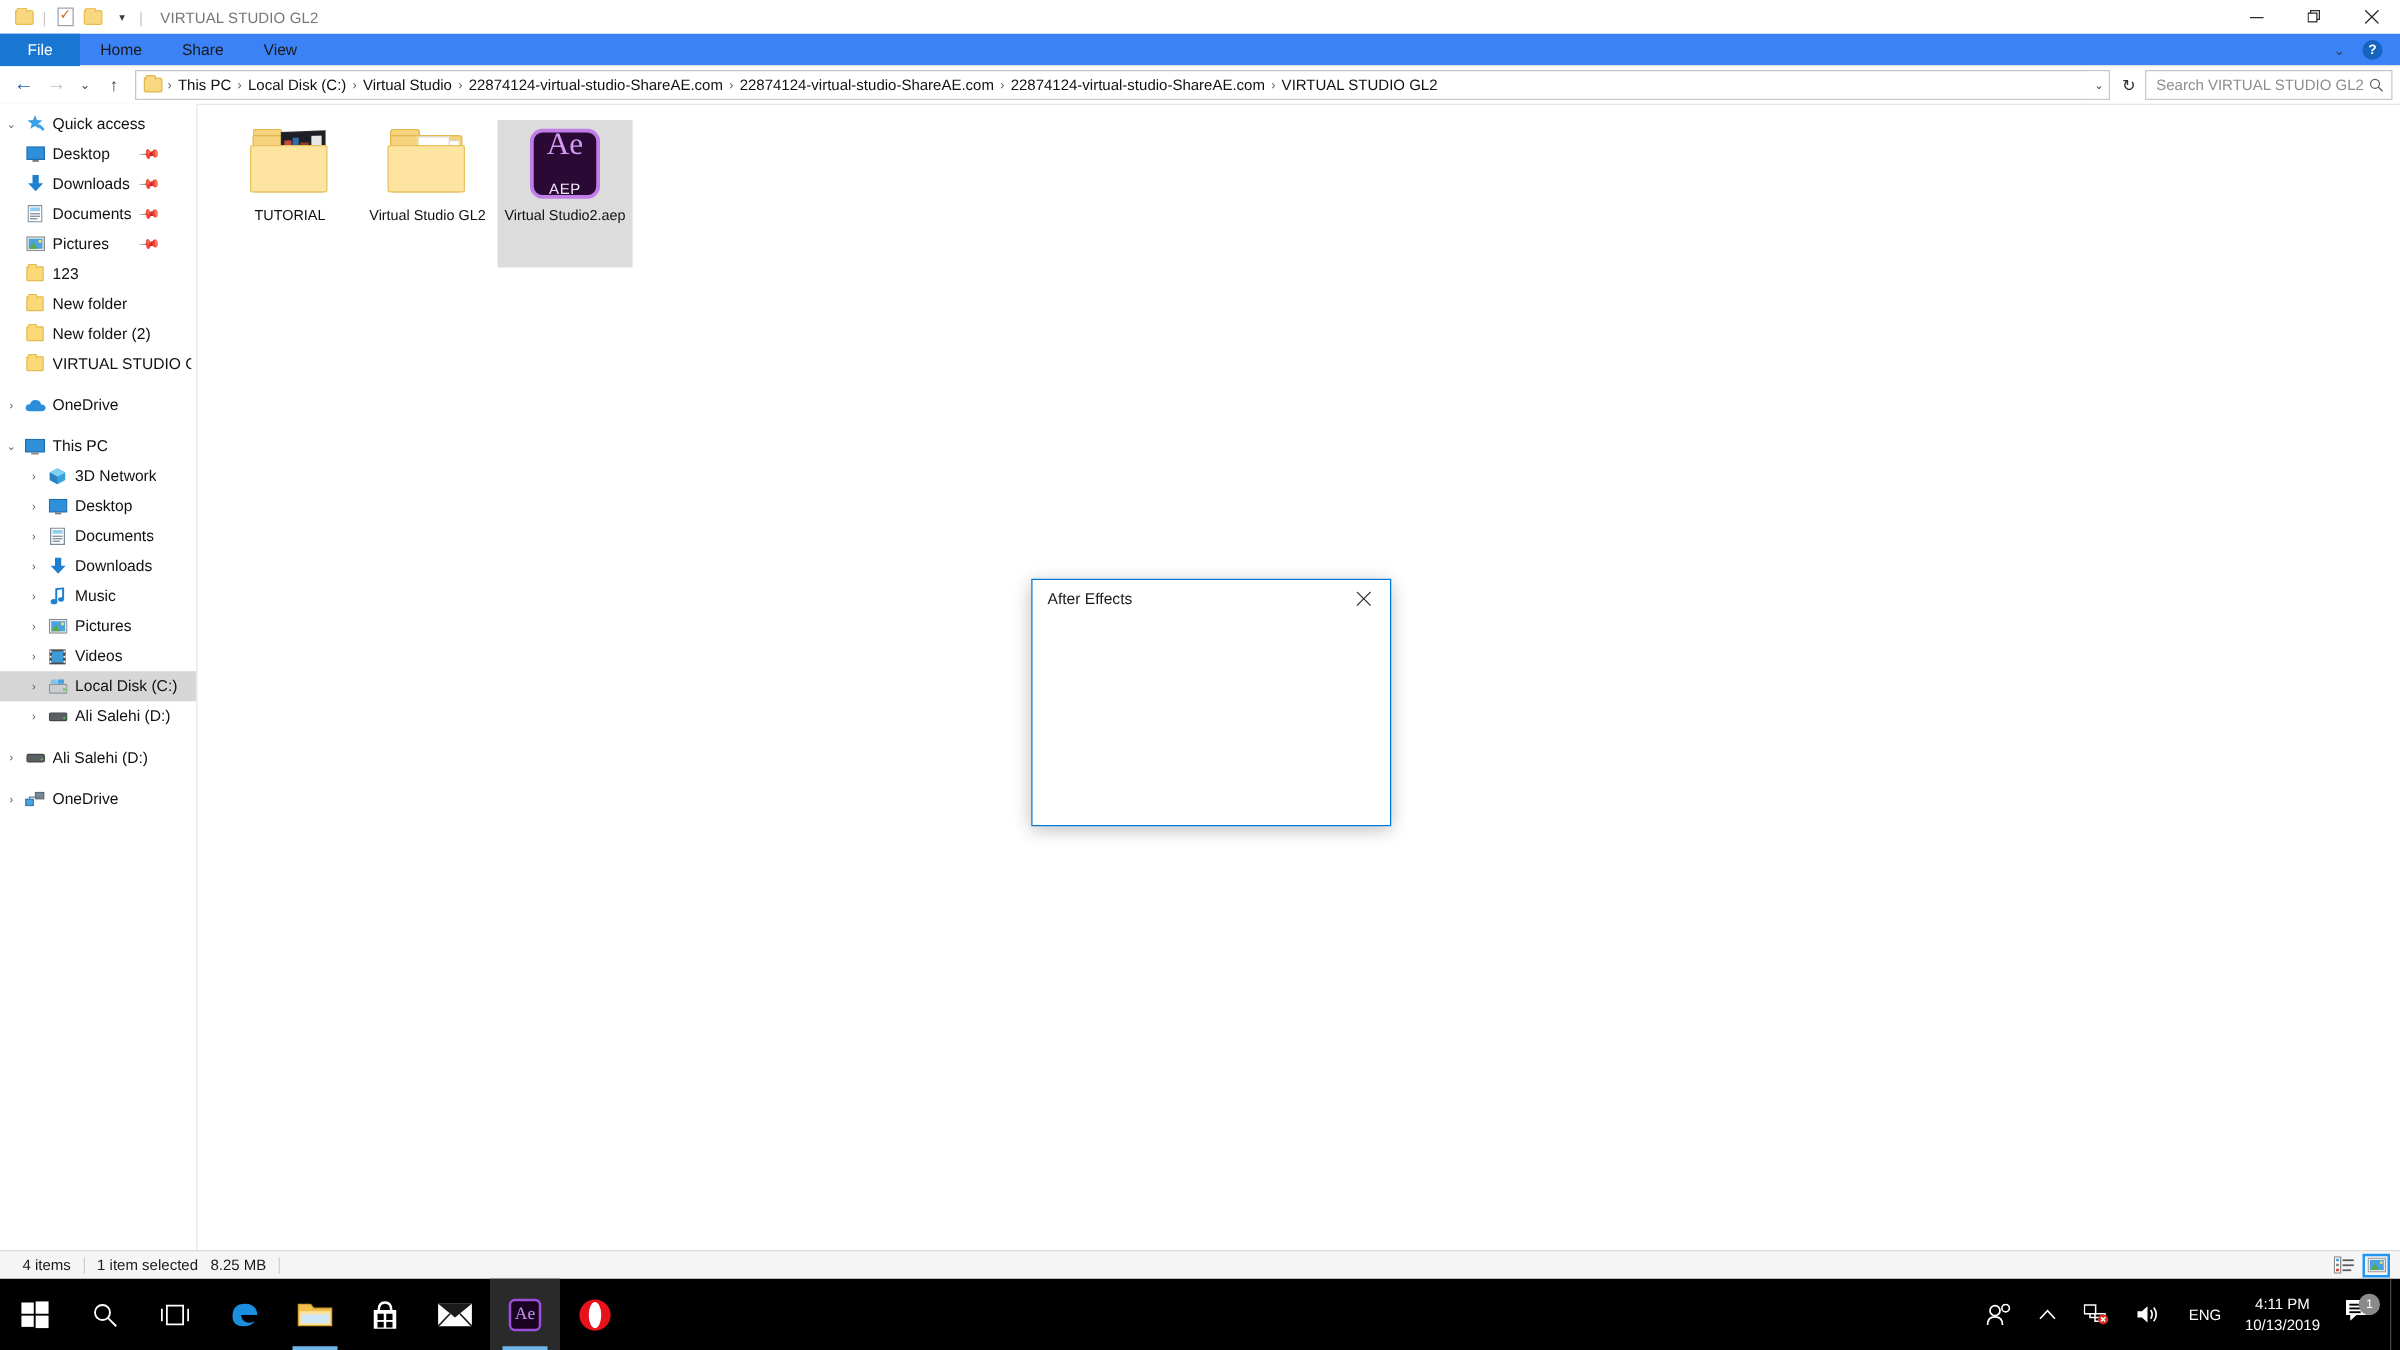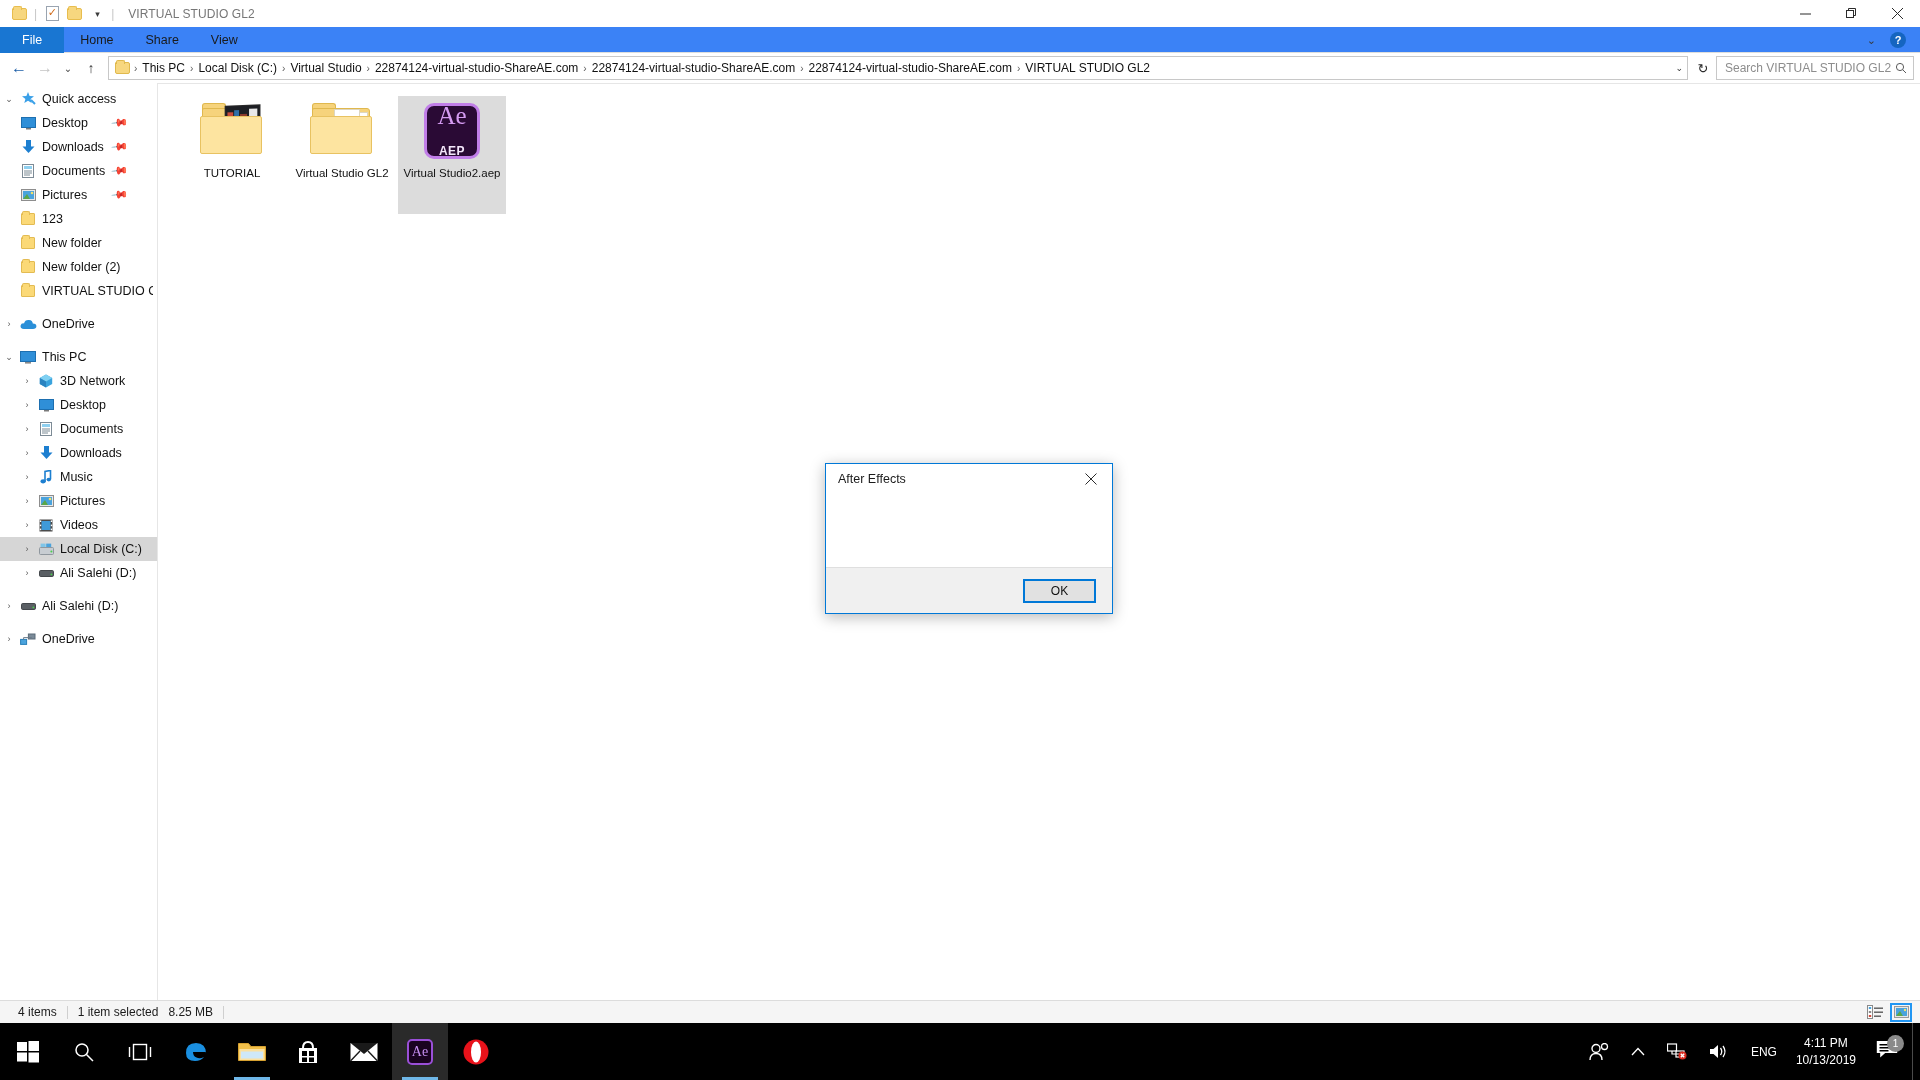--- a/index.html
+++ b/index.html
@@ -156,21 +156,21 @@
   .f-thumb .p4{left:24px;top:3px;width:8px;height:30px;background:#e8e8e8;}
   .f-thumb .p5{left:0;top:30px;width:36px;height:3px;background:#b5352b;}
   .f-white1 { position:absolute; left:26px; top:7px; width:26px; height:42px; background:#fff; border:1px solid #ddd6c0;}
   .f-white2 { position:absolute; left:34px; top:10px; width:26px; height:39px; background:#fff; border:1px solid #ddd6c0;}
 
   .aep {
     width: 56px; height: 56px; border-radius: 10px; background: #2a0a35;
     border: 3px solid #c17ee8; display:flex; flex-direction:column; align-items:center; justify-content:center;
   }
   .aep .ae { font-size: 25px; color: #d59bf2; line-height: 24px; font-family:"Liberation Serif", serif; font-weight:400;}
-  .aep .ext { font-size: 12px; color: #f3e6fa; letter-spacing:.5px; margin-top:16px;font-weight:bold;}
+  .aep .ext { font-size: 12px; color: #f3e6fa; letter-spacing:.5px; margin-top:16px;}
 
   
   .statusbar {
     position: absolute; bottom: 57px; left: 0; width: 1920px; height: 23px;
     background: #f5f5f5; border-top: 1px solid #dcdcdc;
     display: flex; align-items: center; padding: 0 8px; gap: 0;
   }
   .st-item { font-size: 12px; color: #1b1b1b; padding: 0 10px; }
   .st-div { width:1px; height:13px; background:#cfcfcf; }
   .viewbtns { position:absolute; right: 8px; display:flex; gap:4px; align-items:center;}
@@ -190,21 +190,21 @@
   .clock { color:#fff; font-size:12px; text-align:center; line-height:17px; padding:0 12px 0 8px;}
   .notif { padding: 0 14px 0 8px; position:relative; color:#fff; }
   .badge {
     position:absolute; right:8px; bottom:12px; width:17px; height:17px; border-radius:50%;
     background:#8a8a8a; color:#fff; font-size:10px; display:flex; align-items:center; justify-content:center;
   }
   .showdesk { width: 8px; height: 57px; border-left:1px solid #4a4a4a;}
 
   
   .overlaydlg {
-    position: absolute; left: 825px; top: 463px; width: 288px; height: 151px;
+    position: absolute; left: 825px; top: 463px; width: 288px; height: 198px;
     background: #ffffff; border: 1px solid #0078d7;
     box-shadow: 0 3px 14px rgba(0,0,0,.28);
   }
   .dlg-title {
     height: 30px; display: flex; align-items: center; justify-content: space-between;
     padding-left: 12px; font-size: 12.5px; color: #1b1b1b;
   }
   .dlg-close { width: 42px; height: 28px; display:flex; align-items:center; justify-content:center; color:#2b2b2b;}
   .dlg-body { height: 90px; display: flex; padding: 10px 14px 0 16px; gap: 14px; }
   .err-circle {
@@ -608,23 +608,20 @@
 
 <div class="overlaydlg">
   <div class="dlg-title">
     <span>After Effects</span>
     <span class="dlg-close">
       <svg width="12" height="12" viewBox="0 0 12 12">
           <line x1="0.5" y1="0.5" x2="11.5" y2="11.5" stroke="#2b2b2b"></line>
           <line x1="11.5" y1="0.5" x2="0.5" y2="11.5" stroke="#2b2b2b"></line>
         </svg>
     </span>
-  </div>
-  <div class="dlg-foot">
-    <div class="ok-btn">OK</div>
   </div>
 </div>
 
 <div class="statusbar">
   <span class="st-item">4 items</span>
   <span class="st-div"></span>
   <span class="st-item">1 item selected</span>
   <span class="st-item" style="padding-left:0">8.25 MB</span>
   <span class="st-div"></span>
   <div class="viewbtns">

